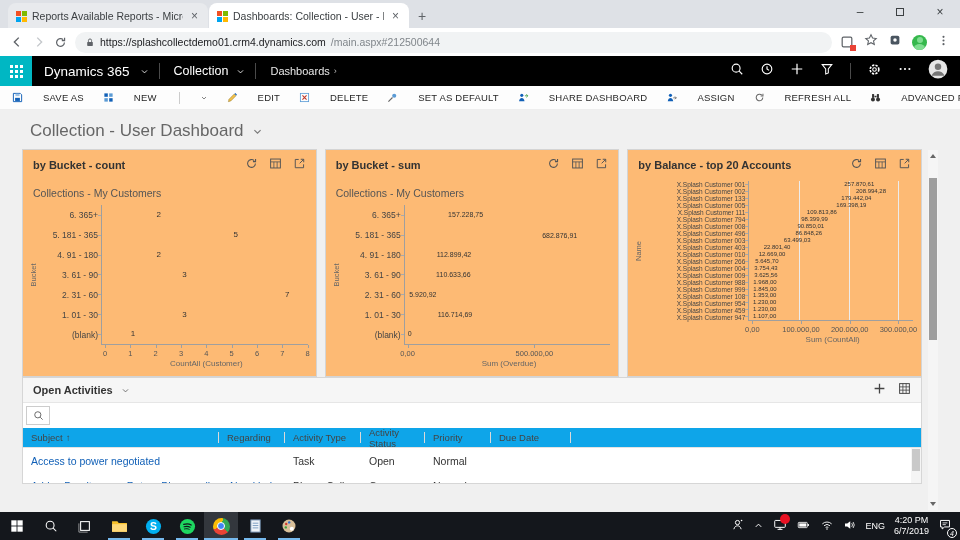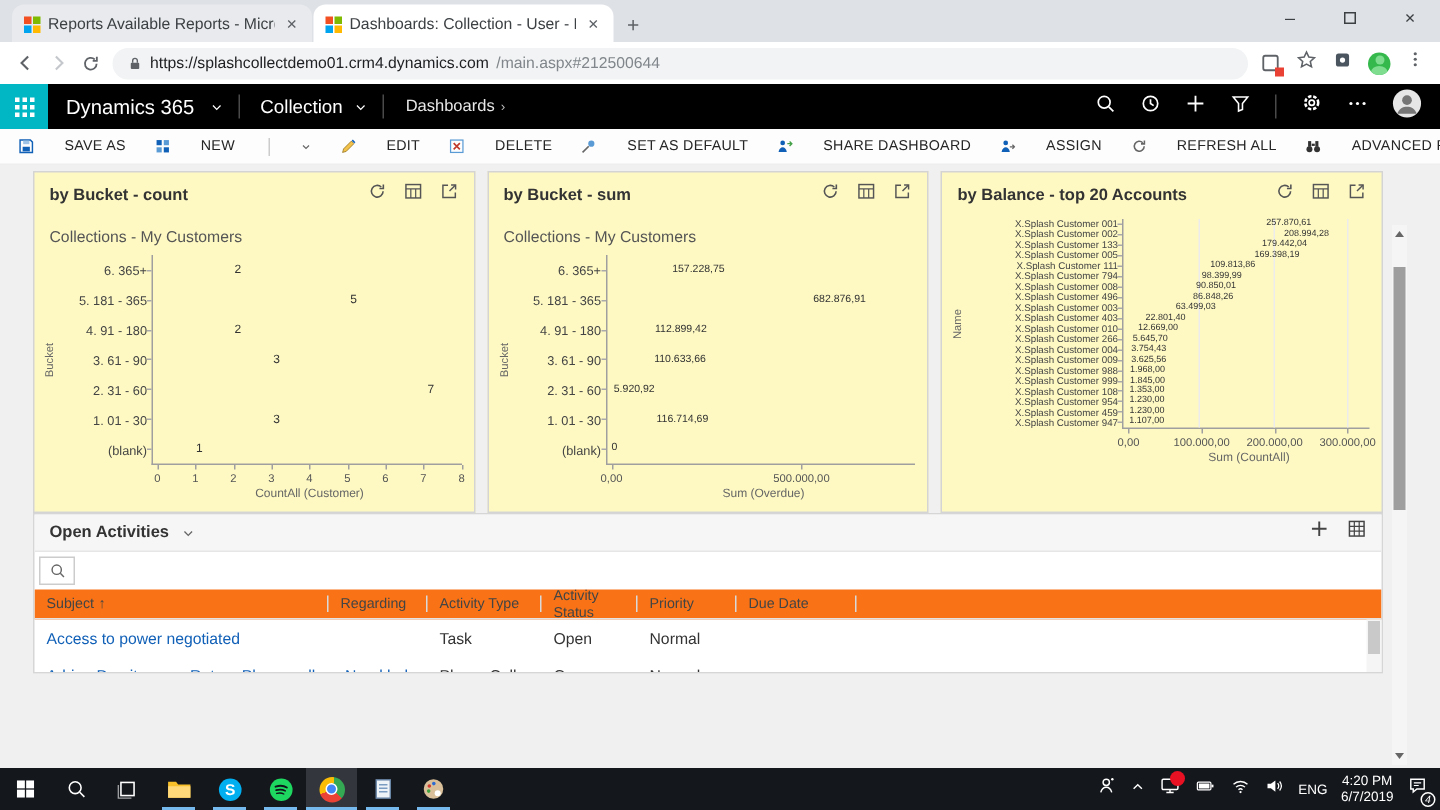--- a/index.html
+++ b/index.html
@@ -50,21 +50,21 @@
   
   .cmdbar { height:24px; background:#fdfdfd; display:flex; align-items:center; gap:19px; padding-left:12px; border-bottom:1px solid #eee; }
   .cmd { display:flex; align-items:center; gap:20px; font-size:9.5px; color:#262626; letter-spacing:.2px; white-space:nowrap; }
   .cmd-split { width:1px; height:12px; background:#ccc; margin-left:2px; }
 
   
   .content { position:relative; height:402px; background:#f0f0f0; overflow:hidden; }
   .page-title { margin:11px 0 8px 30px; font-size:17px; color:#666; display:flex; align-items:center; gap:8px; }
 
   .cards { margin:4px 38px 0 22px; display:flex; gap:8px; height:228px; }
-  .card { flex:1; background:#fef9c3; border:1px solid #d4d4d4; overflow:hidden; }
+  .card { flex:1; background:#fdba74; border:1px solid #d4d4d4; overflow:hidden; }
   .card-head { height:29px; display:flex; align-items:center; padding:0 10px; }
   .card-title { font-size:11px; font-weight:bold; color:#333; }
   .card-icons { margin-left:auto; display:flex; gap:11px; }
   .card-sub { font-size:10.5px; color:#555; padding:8px 10px 4px 10px; }
 
   .chart { display:flex; padding:2px 8px 0 4px; }
   .ylab { width:12px; position:relative; height:140px; flex:none; }
   .ylab span { position:absolute; left:50%; top:50%; transform:translate(-50%,-50%) rotate(-90deg); font-size:7.5px; color:#666; white-space:nowrap; }
   .pcol { flex:1; min-width:0; }
   .plot { display:flex; height:140px; }
@@ -104,21 +104,21 @@
   .panel { margin:0 38px 0 22px; background:#fff; border:1px solid #d6d6d6; height:107px; overflow:hidden; }
   .panel-head { height:25px; background:#f6f6f6; display:flex; align-items:center; padding:0 10px; border-bottom:1px solid #e6e6e6; }
   .panel-title { font-size:11px; font-weight:bold; color:#333; }
   .panel-icons { margin-left:auto; display:flex; gap:12px; align-items:center; }
   .search-row { display:flex; padding:3px; gap:0; }
   .search-input { flex:1; height:19px; border:1px solid #ccc; border-right:none; font-size:10.5px; padding:0 6px;
                   font-family:"Liberation Sans",sans-serif; color:#444; outline:none; }
   .search-input::placeholder { color:#b5b5b5; }
   .search-btn { width:24px; height:19px; border:1px solid #ccc; background:#fff; display:grid; place-items:center; }
 
-  .thead { display:flex; height:20px; align-items:flex-start; background:#f97316; border-bottom:1px solid #e3e3e3;
+  .thead { display:flex; height:20px; align-items:flex-start; background:#0ea5e9; border-bottom:1px solid #e3e3e3;
            font-size:9.5px; color:#444; }
   .th { display:flex; align-items:center; gap:3px; padding-left:8px; height:100%; border-right:0; position:relative; }
   .th::after { content:""; position:absolute; right:0; top:4px; bottom:4px; width:1px; background:#d9d9d9; }
   .c0 { width:196px; } .c1 { width:66px; } .c2 { width:76px; } .c3 { width:64px; } .c4 { width:66px; } .c5 { width:80px; }
   .cR { flex:1; } .cR::after { display:none; }
   .trow { display:flex; height:25px; align-items:center; font-size:10.5px; color:#333; }
   .td { padding-left:8px; overflow:hidden; white-space:nowrap; }
   .link { color:#1160b7; }
   .u { text-decoration:underline; }
   .tbody { position:relative; }
@@ -361,20 +361,26 @@
         <circle cx="11.7" cy="11" r="2.9" fill="#333"></circle>
         <rect x="3" y="3" width="3" height="5.5" fill="#333"></rect>
         <rect x="10" y="3" width="3" height="5.5" fill="#333"></rect>
         <rect x="6.5" y="5.5" width="3" height="2.2" fill="#333"></rect>
       </svg>
       <span>ADVANCED FIND</span>
     </span>
 </div>
 
 <div class="content">
+  <div class="page-title">
+    <span>Collection - User Dashboard</span>
+    <svg width="11" height="11" viewBox="0 0 16 16">
+        <path d="M3.5 6l4.5 4.5L12.5 6" stroke="#777" stroke-width="1.6" fill="none"></path>
+      </svg>
+  </div>
 
   <div class="cards">
     <div class="card">
       <div class="card-head">
         <span class="card-title">by Bucket - count</span>
         <span class="card-icons">
           <span><svg width="13" height="13" viewBox="0 0 16 16">
                 <path d="M12.8 8a4.8 4.8 0 1 1-1.5-3.5" stroke="#555" stroke-width="1.3" fill="none"></path>
                 <path d="M13 2.5v3.2H9.8" stroke="#555" stroke-width="1.3" fill="none"></path>
               </svg></span>

